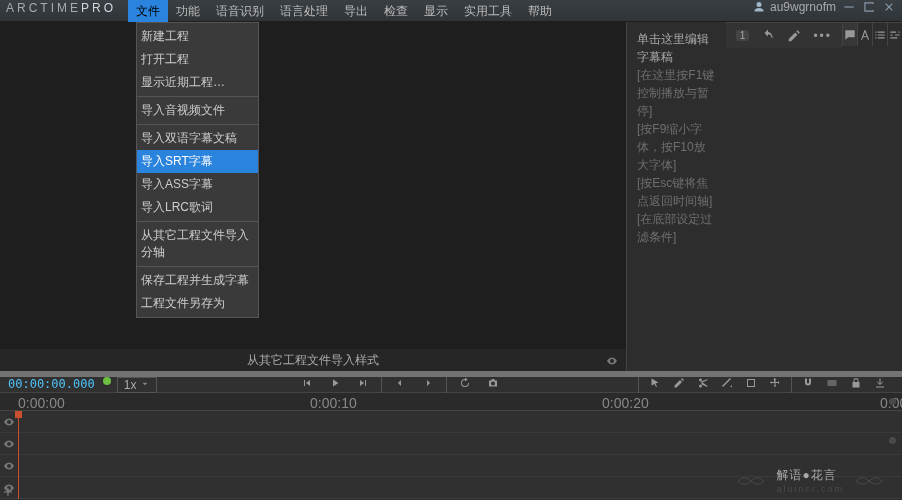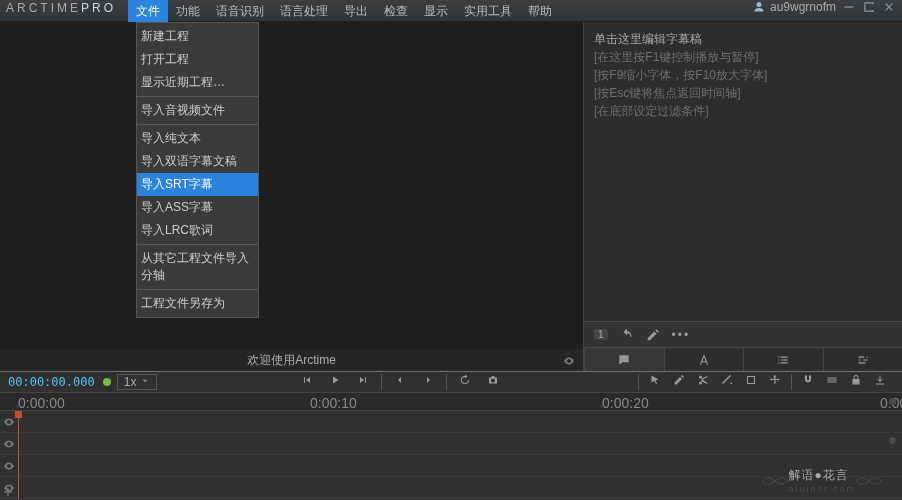--- a/index.html
+++ b/index.html
@@ -2,63 +2,63 @@
 <html><head>
 <meta charset="utf-8">
 <style>
 *{margin:0;padding:0;box-sizing:border-box;font-family:"Microsoft YaHei",Arial,sans-serif;font-size:12px;color:#aaa;user-select:none}
 body{background:#2d2d2d;width:902px;height:500px;overflow:hidden}
 .topbar{height:22px;background:linear-gradient(#3a3f44,#2f3438);display:flex;align-items:flex-start;padding:0 6px;border-bottom:1px solid #1e1e1e}
 .logo{letter-spacing:3px;color:#8fa5b8;font-weight:300;font-size:13px}
 .logo b{color:#cdd6dd;font-weight:500}
 .menus{display:flex;margin-left:12px}
 .menu{padding:3px 8px;color:#bbb;cursor:pointer}
-.menu.active{background:#2a83dc;color:#fef9c3}
+.menu.active{background:#2a83dc;color:#000000}
 .spacer{flex:1}
 .user{display:flex;align-items:center;gap:5px;color:#9fb8cc}
 .user svg{width:12px;height:12px;fill:#9fb8cc}
 .winbtn{width:14px;height:14px;margin-left:6px;cursor:pointer;fill:#8899aa}
 .dropdown{position:absolute;left:136px;top:22px;width:123px;background:#3a3a3a;border:1px solid #555;z-index:100;padding:2px 0}
 .dd-item{padding:3px 4px;color:#ccc;cursor:pointer}
 .dd-item.hl{background:#2a83dc;color:#fff}
 .dd-sep{height:1px;background:#555;margin:2px 0}
 .mainrow{display:flex;height:349px}
 .left-dark{flex:1;background:#1e1e1e;position:relative;border-right:1px solid #444}
-.right-panel{width:318px;background:#2d2d2d;display:flex;flex-direction:column}
+.right-panel{width:275px;background:#2d2d2d;display:flex;flex-direction:row}
 .hint-area{flex:1;padding:8px 10px;line-height:18px;color:#9a9a9a}
 .hint-dim{color:#6e6e6e}
 .right-toolbar{height:26px;background:#333;border-top:1px solid #444;display:flex;align-items:center;gap:12px;padding:0 10px}
 .right-toolbar svg{width:14px;height:14px;fill:#999;cursor:pointer}
 .badge{font-size:10px;background:#444;padding:0 4px;border-radius:2px}
 .dots{letter-spacing:2px;color:#999}
 .tabbar{height:24px;display:flex;background:#2d2d2d;border-top:1px solid #444}
 .tab{flex:1;display:flex;align-items:center;justify-content:center;border-left:1px solid #444;cursor:pointer}
 .tab svg{width:14px;height:14px;fill:#999}
 .tab.active{background:#373737}
 .welcome-bar{position:absolute;bottom:0;left:0;right:0;height:22px;display:flex;align-items:center;justify-content:center;color:#888;background:#262626}
 .eye-end{position:absolute;right:8px;bottom:4px}
-.transport{height:22px;background:#303030;display:flex;align-items:center;border-top:1px solid #737373;border-bottom:1px solid #444}
+.transport{height:22px;background:#303030;display:flex;align-items:flex-start;border-top:6px solid #737373;border-bottom:1px solid #444}
 .tc{color:#4fc3f7;padding:0 8px;font-family:monospace}
 .greendot{width:8px;height:8px;background:#6cbf3f;border-radius:50%;margin-right:6px}
 .rate{border:1px solid #555;padding:0 6px;margin-right:10px}
 .tbtn{width:28px;display:flex;justify-content:center;cursor:pointer}
 .tbtn svg{width:12px;height:12px;fill:#999}
 .tsep{width:1px;height:16px;background:#555;margin:0 4px}
 .tool-icons{display:flex;margin-left:auto;padding-right:10px}
 .tool-icons .tbtn{width:24px}
 .timeline{height:107px;background:#303030;position:relative}
 .ruler{height:18px;background:#2a2a2a;border-bottom:1px solid #444;position:relative}
 .rlabel{position:absolute;top:2px;font-size:14px;color:#888}
 .tracks{position:relative}
 .track{height:22px;border-bottom:1px solid #3a3a3a;display:flex;align-items:center}
 .track-head{width:18px;display:flex;justify-content:center}
 .eye{width:12px;height:12px;fill:#777;cursor:pointer}
 .playhead{position:absolute;left:18px;top:0;bottom:0;width:1px;background:#c94f2f}
 .ph-handle{position:absolute;top:0;left:-3px;width:7px;height:7px;background:#c94f2f}
-.watermark{position:absolute;right:20px;bottom:6px;color:#555;font-size:12px;letter-spacing:1px;display:flex;align-items:center;gap:0}
+.watermark{position:absolute;right:20px;bottom:6px;color:#555;font-size:12px;letter-spacing:1px;display:flex;align-items:center;gap:12px}
 .wm-deco{width:26px;height:14px}
 .sdot{position:absolute;right:6px;width:7px;height:7px;border-radius:50%;background:#4a4a4a}
 .chev{width:10px;height:10px;fill:#888}
 .addbtn{position:absolute;left:2px;bottom:2px;width:12px;height:12px;fill:#888}
 </style>
 </head>
 <body>
 
 <div class="topbar">
   <span class="logo"><span>ARCTIME</span><b>PRO</b></span>
@@ -91,35 +91,35 @@
     </svg>
 </div>
 
 <div class="dropdown" id="dropdown">
     <div class="dd-item">新建工程</div>
     <div class="dd-item">打开工程</div>
     <div class="dd-item">显示近期工程…</div>
     <div class="dd-sep"></div>
     <div class="dd-item">导入音视频文件</div>
     <div class="dd-sep"></div>
-    <div class="dd-item">导入纯文本</div>
     <div class="dd-item">导入双语字幕文稿</div>
     <div class="dd-item hl">导入SRT字幕</div>
     <div class="dd-item">导入ASS字幕</div>
     <div class="dd-item">导入LRC歌词</div>
     <div class="dd-sep"></div>
     <div class="dd-item">从其它工程文件导入分轴</div>
     <div class="dd-sep"></div>
+    <div class="dd-item">保存工程并生成字幕</div>
     <div class="dd-item">工程文件另存为</div>
   </div>
 
 <div class="mainrow">
   <div class="left-dark">
     <div class="welcome-bar">
-      <span>欢迎使用Arctime</span>
+      <span>从其它工程文件导入样式</span>
       <svg class="eye eye-end" viewBox="0 0 24 24">
           <path d="M12 5C6 5 2 12 2 12s4 7 10 7 10-7 10-7-4-7-10-7zm0 11a4 4 0 110-8 4 4 0 010 8z"></path>
         </svg>
     </div>
   </div>
   <div class="right-panel">
     <div class="hint-area">
       <div>单击这里编辑字幕稿</div>
       <div class="hint-dim">[在这里按F1键控制播放与暂停]</div>
       <div class="hint-dim">[按F9缩小字体，按F10放大字体]</div>

